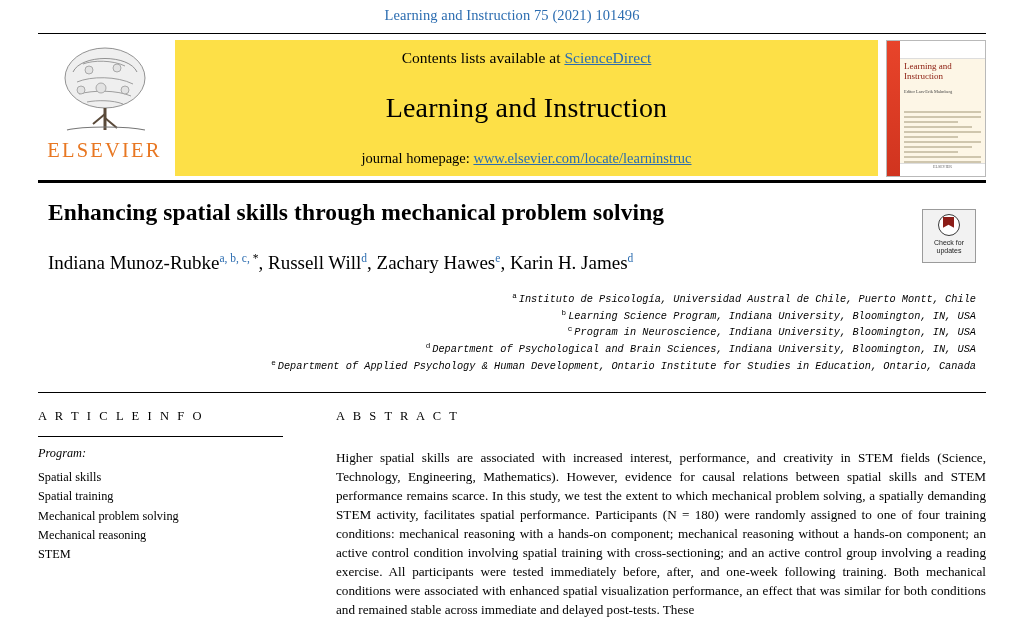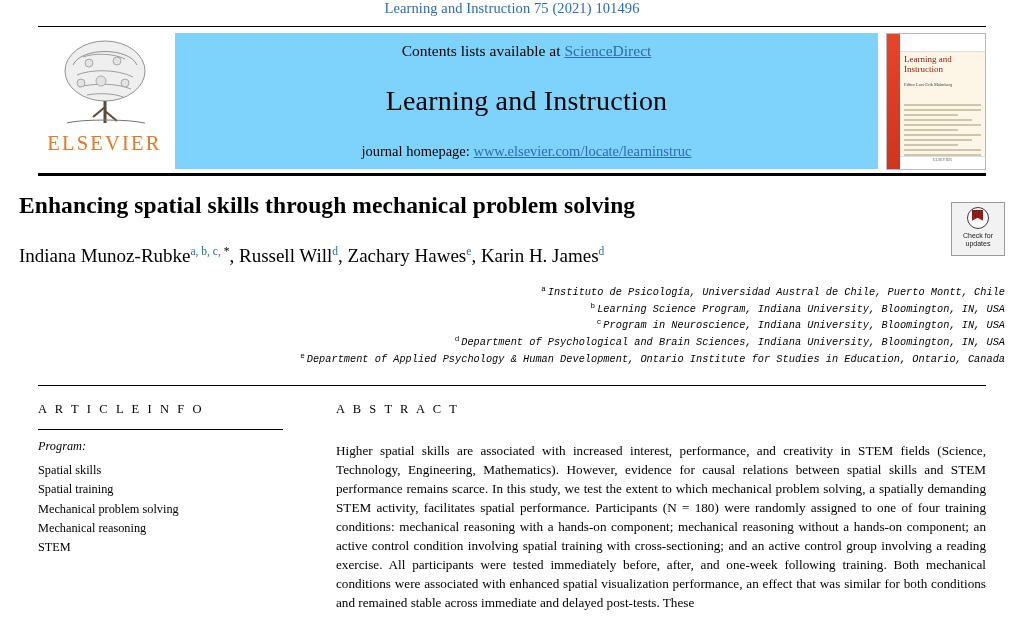--- a/index.html
+++ b/index.html
@@ -22,20 +22,21 @@
     height: 642px;
     box-sizing: border-box;
   }
 
   
   .running-head {
     text-align: center;
     font-family: "Liberation Serif", serif;
     font-size: 14.5px;
     color: #2b6cb0;
+    padding-top: 7px;
     letter-spacing: 0.1px;
   }
 
   
   .masthead {
     margin: 9px 38px 0 38px;
     border-top: 1.6px solid #000;
     border-bottom: 0;
     height: 142px;
     position: relative;
@@ -69,21 +70,21 @@
     font-size: 20.5px;
     letter-spacing: 2.2px;
     color: #E87722;
     margin-top: 1px;
     white-space: nowrap;
   }
 
   
   .journal-band {
     flex: 1 1 auto;
-    background: #7dd3fc;
+    background: #fde047;
     margin-left: 4px;
     margin-right: 8px;
     display: flex;
     flex-direction: column;
     align-items: center;
     justify-content: flex-start;
     height: 136px;
     box-sizing: border-box;
     padding-top: 9px;
   }
@@ -173,21 +174,21 @@
     text-align: center;
   }
 
   .thick-rule {
     margin: 4px 38px 0 38px;
     border-top: 3.5px solid #000;
   }
 
   
   .titleblock {
-    margin: 0 19px;
+    margin: 0 48px;
     position: relative;
   }
   .article-title {
     font-size: 23.5px;
     font-family: "Liberation Serif", serif;
     letter-spacing: 0.1px;
   }
   .authors {
     margin-top: 26px;
     font-size: 19px;

